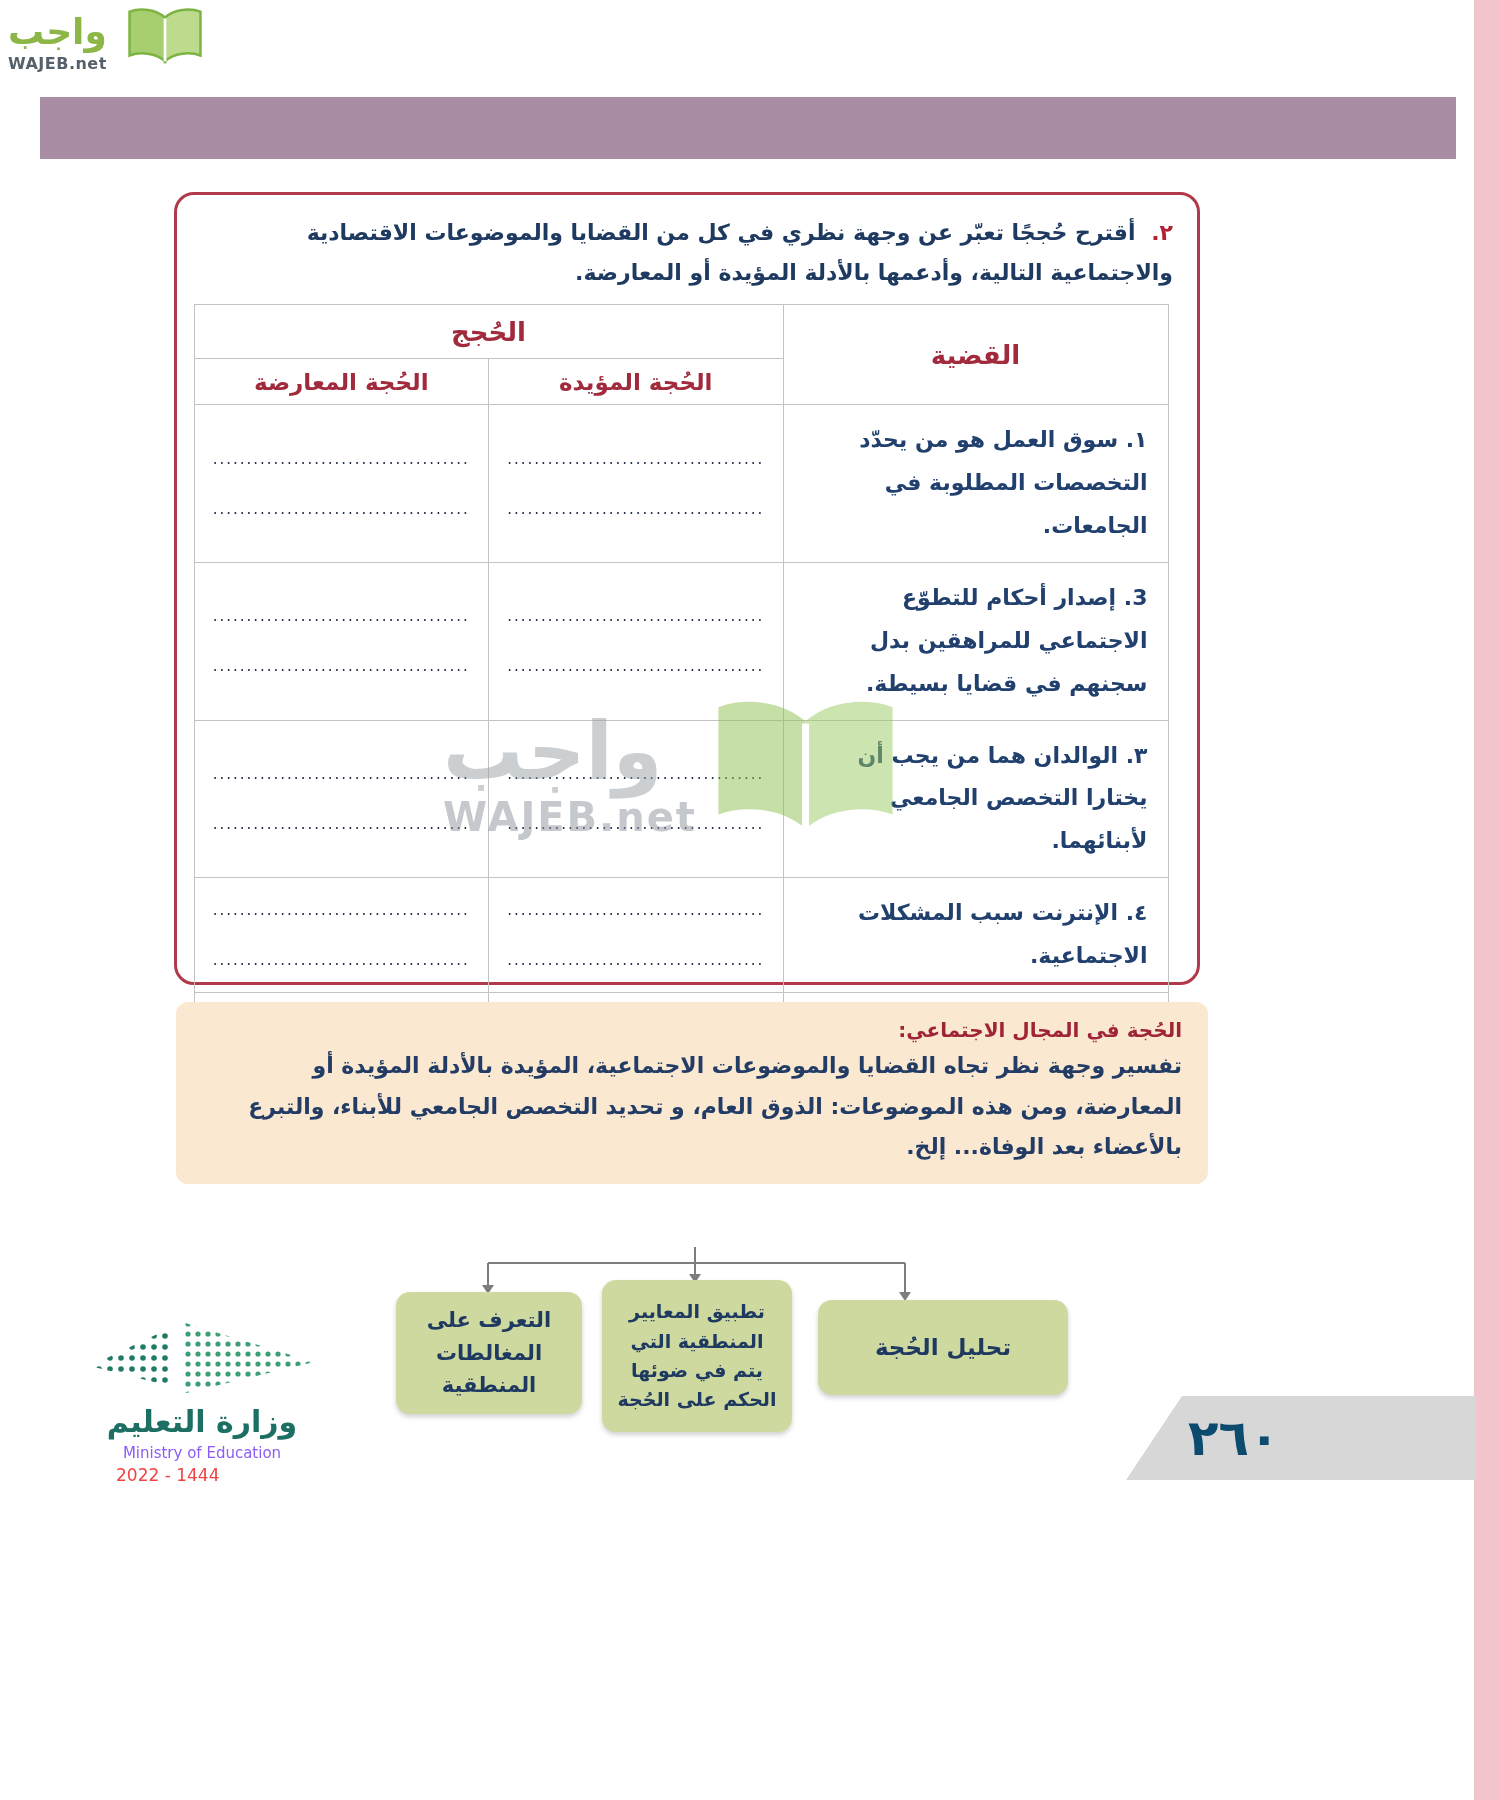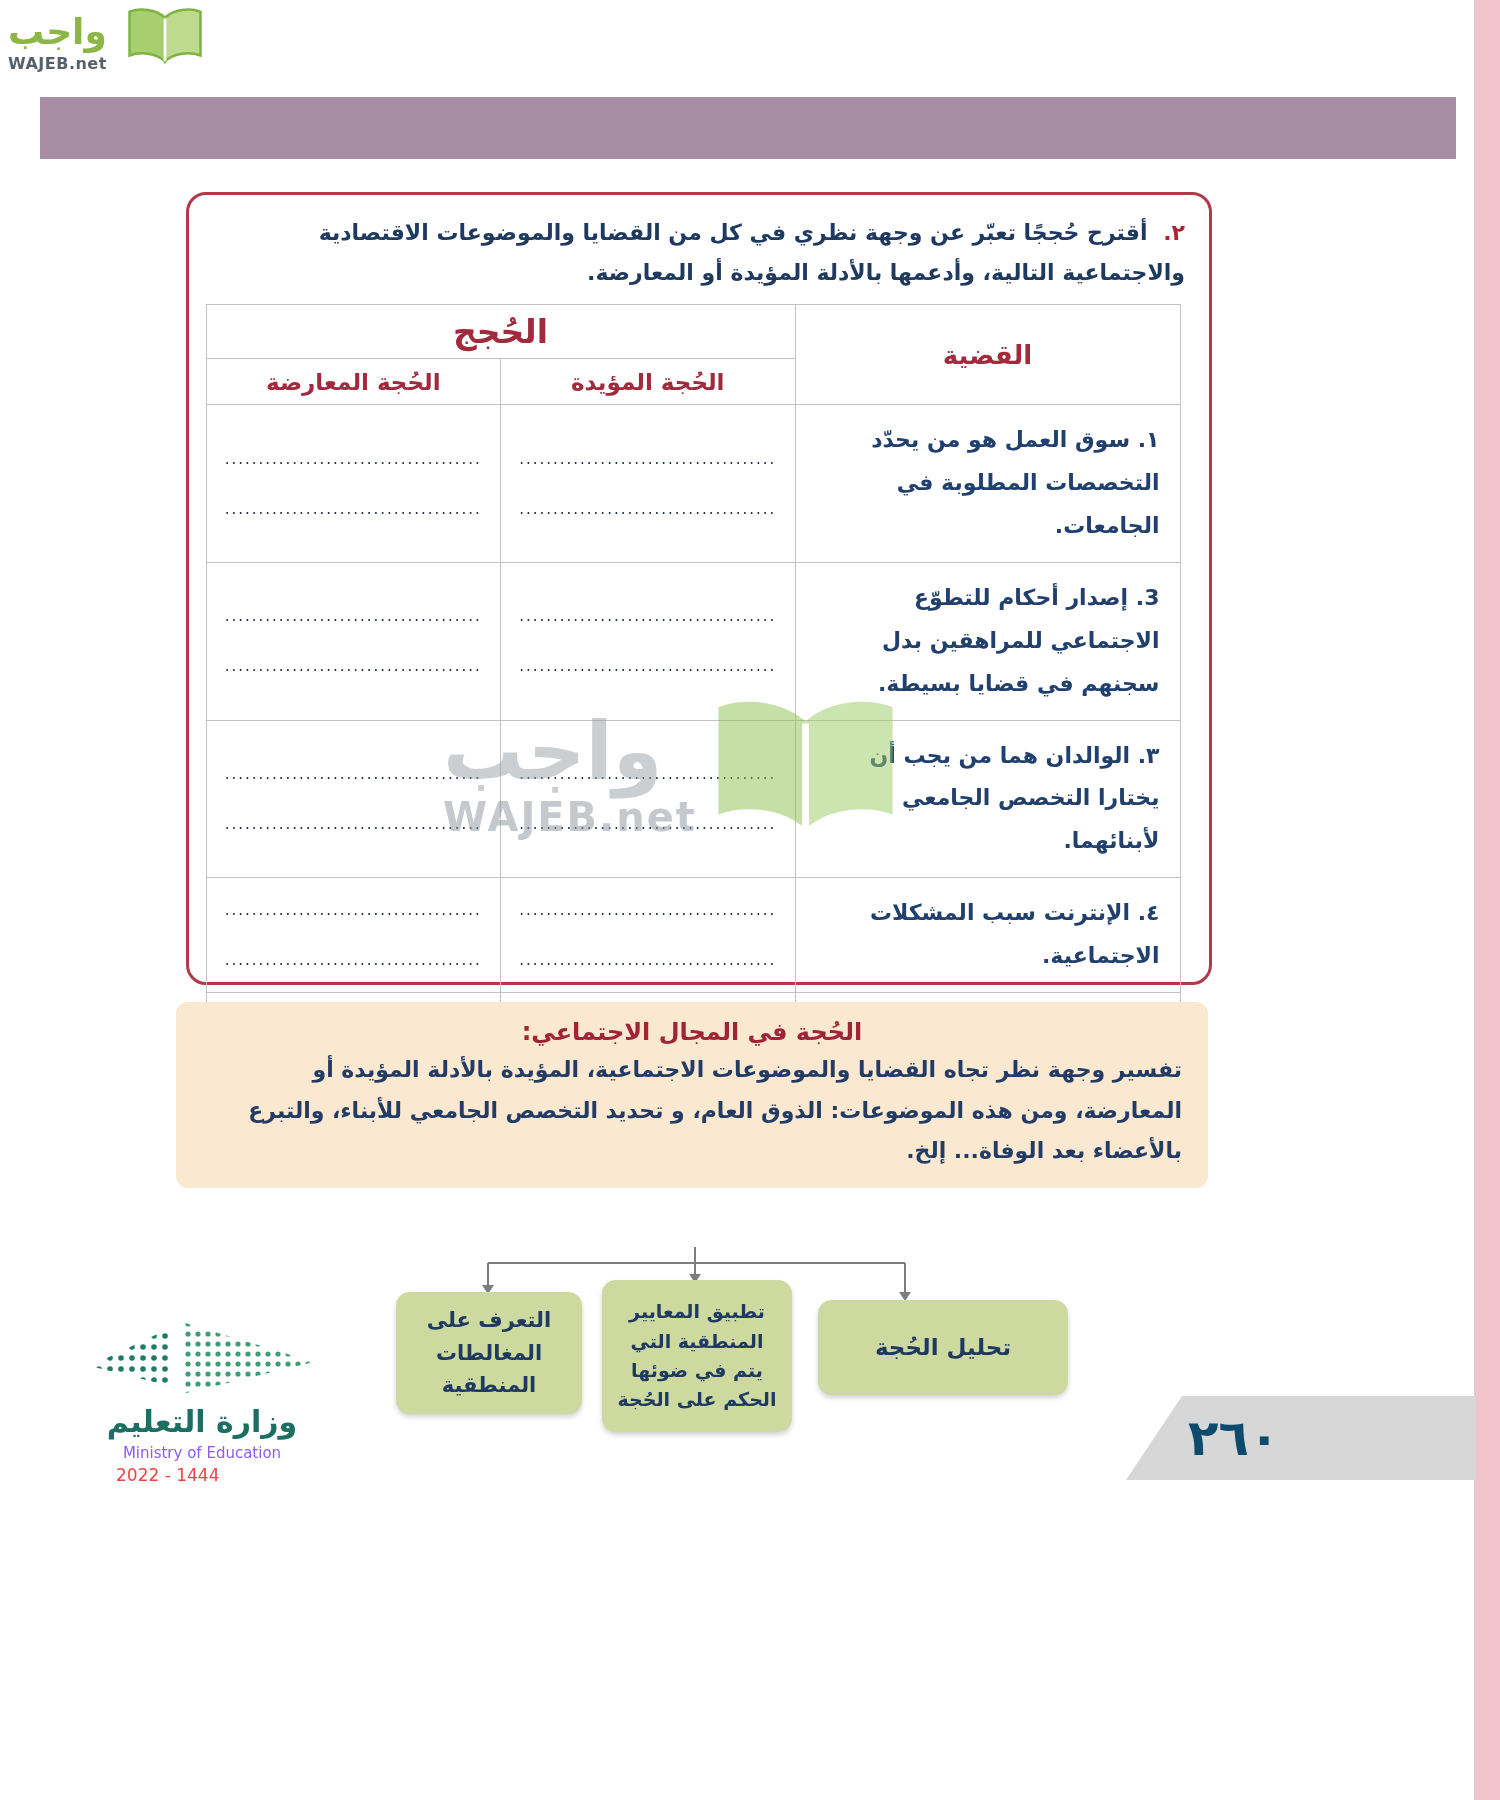--- a/index.html
+++ b/index.html
@@ -14,51 +14,51 @@
   
   .band { position:absolute; left:40px; top:97px; width:1416px; height:62px; background:#a98da5; }
 
   
   .brand { position:absolute; left:8px; top:6px; display:flex; flex-direction:row; align-items:flex-start; gap:16px; }
   .brand-text { display:flex; flex-direction:column; align-items:center; padding-top:8px; }
   .brand-ar { color:#8cb645; font-size:36px; font-weight:bold; line-height:1; }
   .brand-en { color:#55606a; font-size:16px; font-weight:bold; letter-spacing:.5px; margin-top:4px; }
 
   
-  .exercise-box { position:absolute; left:186px; top:192px; width:1026px; height:793px;
+  .exercise-box { position:absolute; left:174px; top:192px; width:1026px; height:793px;
                   border:3px solid #b13a4a; border-radius:20px; background:#fff; padding:18px 24px 0 12px; }
   .exercise-text { direction:rtl; text-align:right; color:#1f3a60; font-size:22px; font-weight:bold;
                    line-height:1.8; margin-bottom:12px; }
   .exercise-text .num { color:#b02438; margin-left:8px; }
 
   
   table.args { width:975px; border-collapse:collapse; direction:rtl; margin:2px auto 0 auto; table-layout:fixed; }
   .args th, .args td { border:1px solid #c3c3c3; }
   .args thead th { color:#a12a3c; font-weight:bold; text-align:center; background:#fff; }
-  .group-h { font-size:33px; height:54px; }
+  .group-h { font-size:26px; height:54px; }
   .sub-h   { font-size:23px; height:46px; }
   .issue-h { font-size:26px; width:385px; }
   .col-half { width:295px; }
   .issue-cell { color:#21406e; font-size:22px; font-weight:bold; text-align:right;
                 padding:14px 20px; line-height:1.95; direction:rtl; height:112px; vertical-align:middle; }
   .dots-cell { text-align:center; vertical-align:middle; }
   .dotline { color:#24304a; font-size:15px; letter-spacing:2px; line-height:50px; white-space:nowrap; overflow:hidden; }
 
   
   .watermark { position:absolute; left:448px; top:688px; width:460px; height:175px;
                display:flex; flex-direction:row; align-items:center; justify-content:flex-end;
                gap:6px; opacity:.5; pointer-events:none; z-index:5; }
   .wm-text { display:flex; flex-direction:column; align-items:flex-start; }
   .wm-ar { font-size:80px; color:#98a0a6; font-weight:bold; line-height:1; }
   .wm-en { font-size:40px; color:#8d959c; font-weight:bold; letter-spacing:2px; margin-top:2px; }
 
   
   .definition { position:absolute; left:176px; top:1002px; width:1032px; min-height:146px;
                 background:#fbe8d0; border-radius:12px; padding:16px 26px; direction:rtl; }
-  .def-title { display:block; color:#a02438; font-weight:bold; font-size:24px; text-align:center; margin-bottom:4px; }
+  .def-title { display:block; color:#a02438; font-weight:bold; font-size:20px; text-align:right; margin-bottom:4px; }
   .def-body { display:block; color:#223c66; font-size:22px; font-weight:bold; line-height:1.85; text-align:right; }
 
   
   .root-box { position:absolute; left:530px; top:1163px; width:330px; height:84px; background:#a88ba6;
               border-radius:18px; color:#ffffff; font-weight:bold; font-size:21px; display:flex;
               align-items:center; justify-content:center; direction:rtl; white-space:nowrap;
               box-shadow:0 3px 5px rgba(0,0,0,.25); }
   .child { position:absolute; background:#ced9a0; border-radius:14px; color:#1f3a60; font-weight:bold;
            display:flex; align-items:center; justify-content:center; text-align:center; direction:rtl;
            box-shadow:0 3px 5px rgba(0,0,0,.18); padding:10px 14px; line-height:1.55; }

